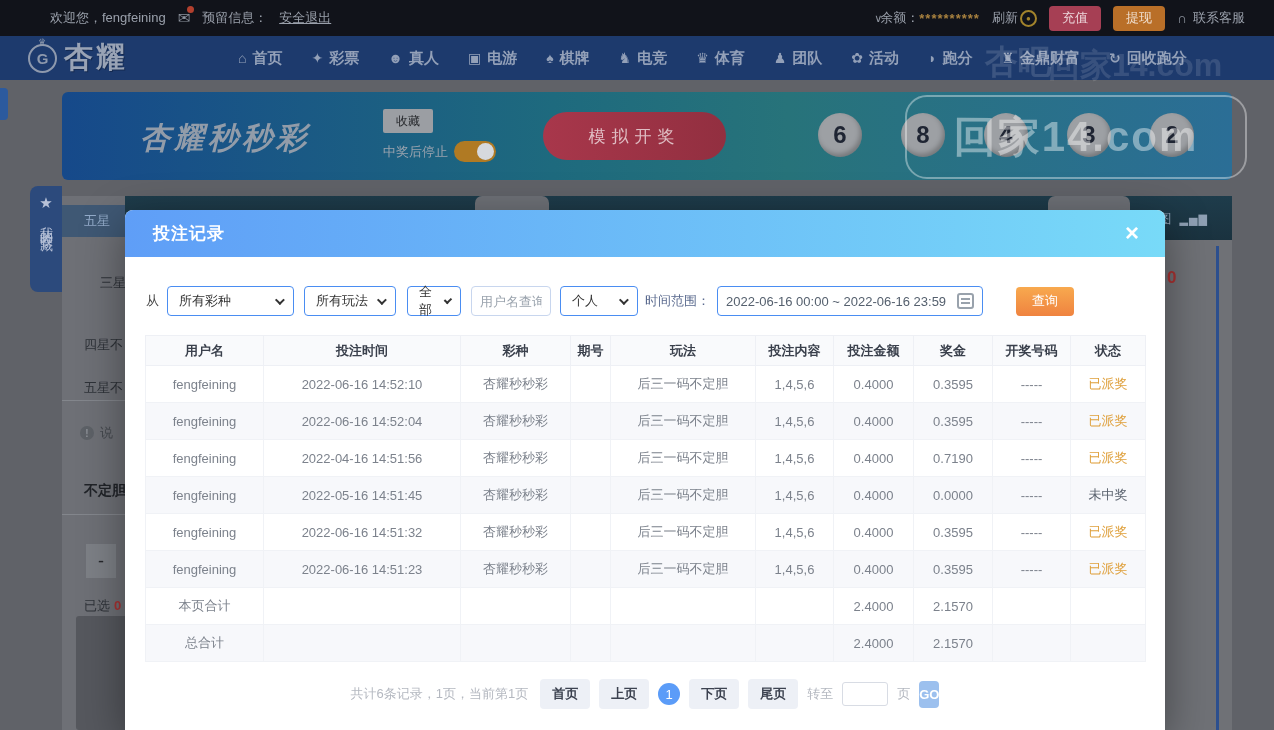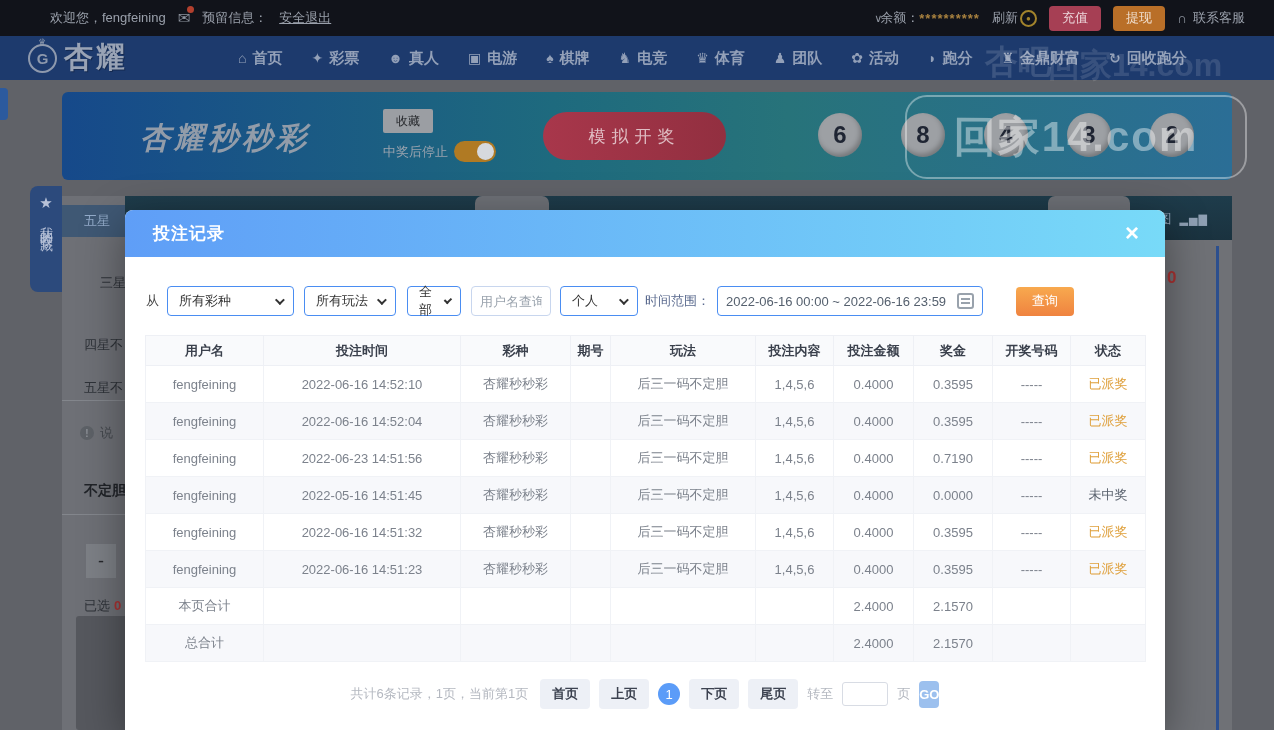--- a/index.html
+++ b/index.html
@@ -387,21 +387,21 @@
             <td>后三一码不定胆</td>
             <td>1,4,5,6</td>
             <td>0.4000</td>
             <td>0.3595</td>
             <td>-----</td>
             <td style="color: rgb(223, 160, 60);">已派奖</td>
           </tr>
 
           <tr>
             <td>fengfeining</td>
-            <td>2022-06-23 14:51:56</td>
+            <td>2022-04-16 14:51:56</td>
             <td>杏耀秒秒彩</td>
             <td></td>
             <td>后三一码不定胆</td>
             <td>1,4,5,6</td>
             <td>0.4000</td>
             <td>0.7190</td>
             <td>-----</td>
             <td style="color: rgb(223, 160, 60);">已派奖</td>
           </tr>
 

